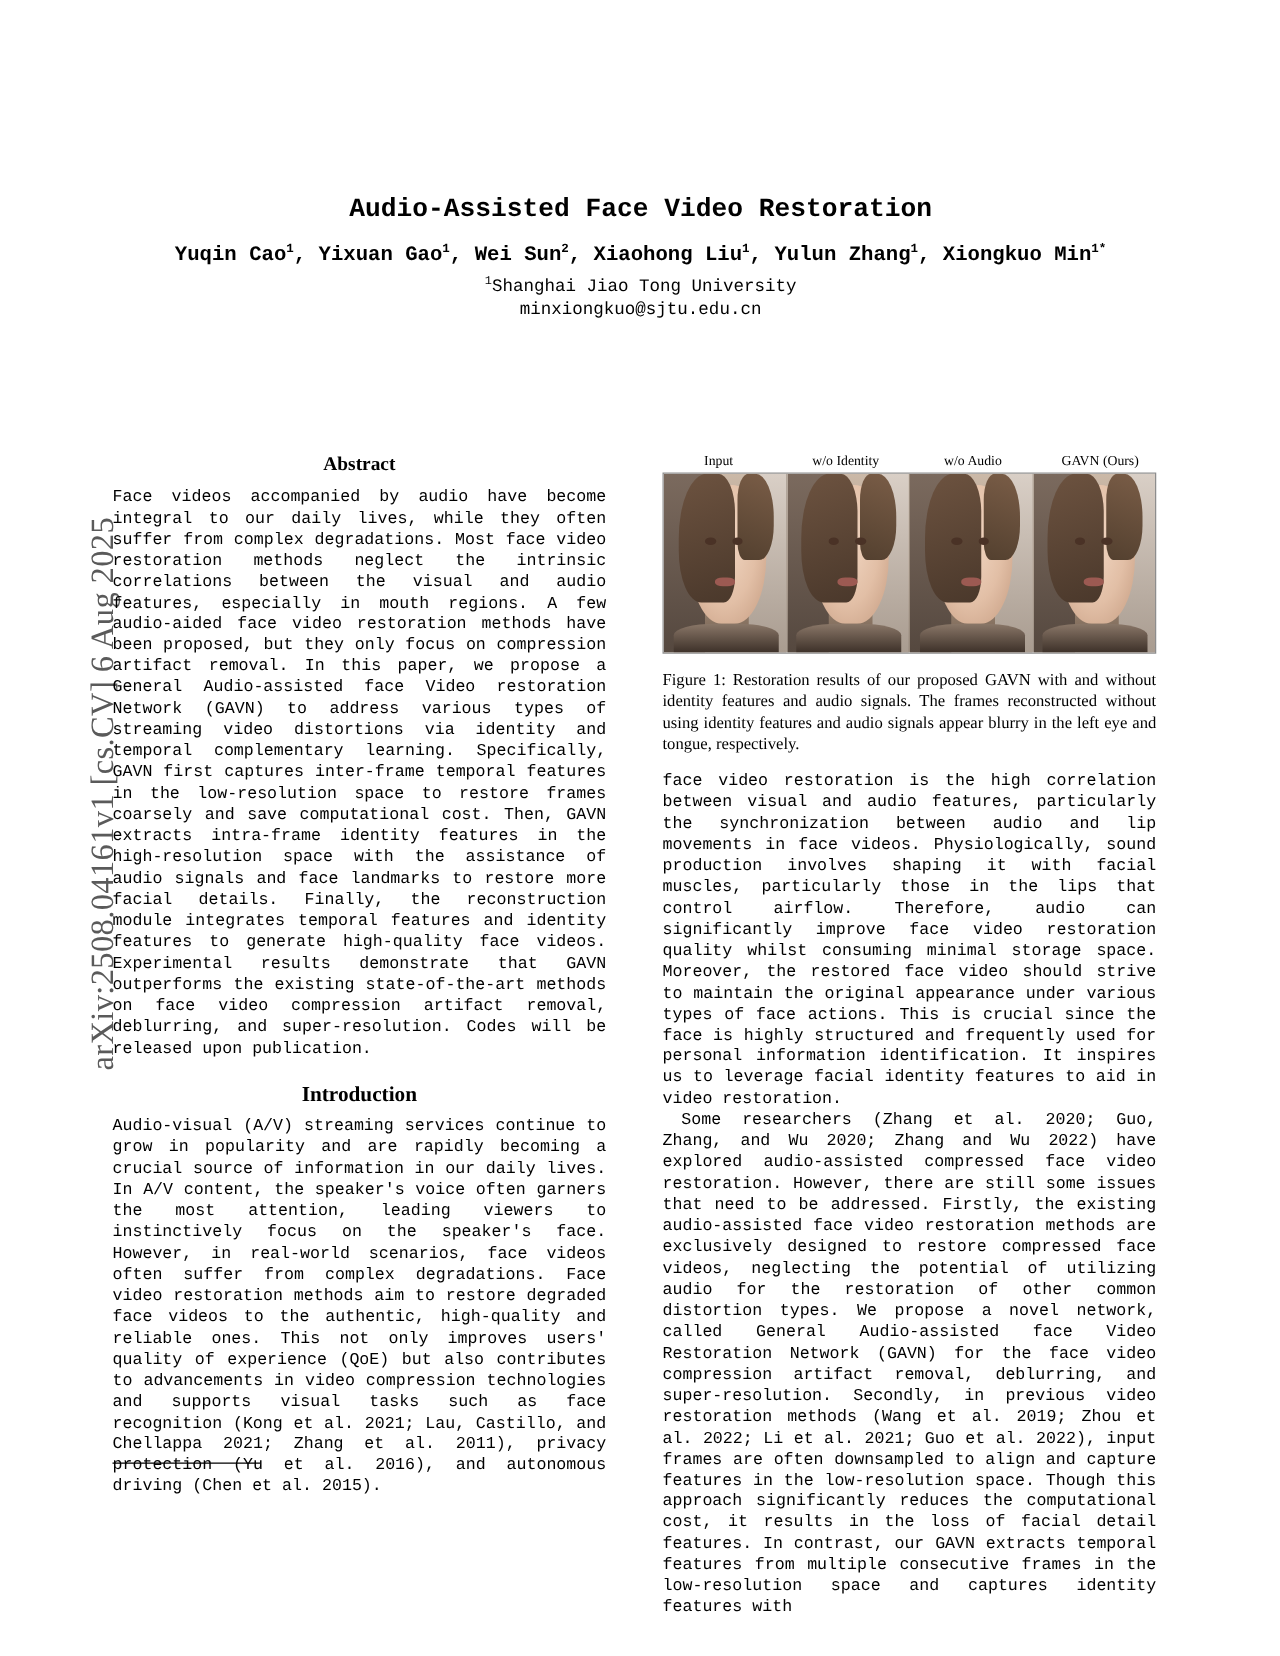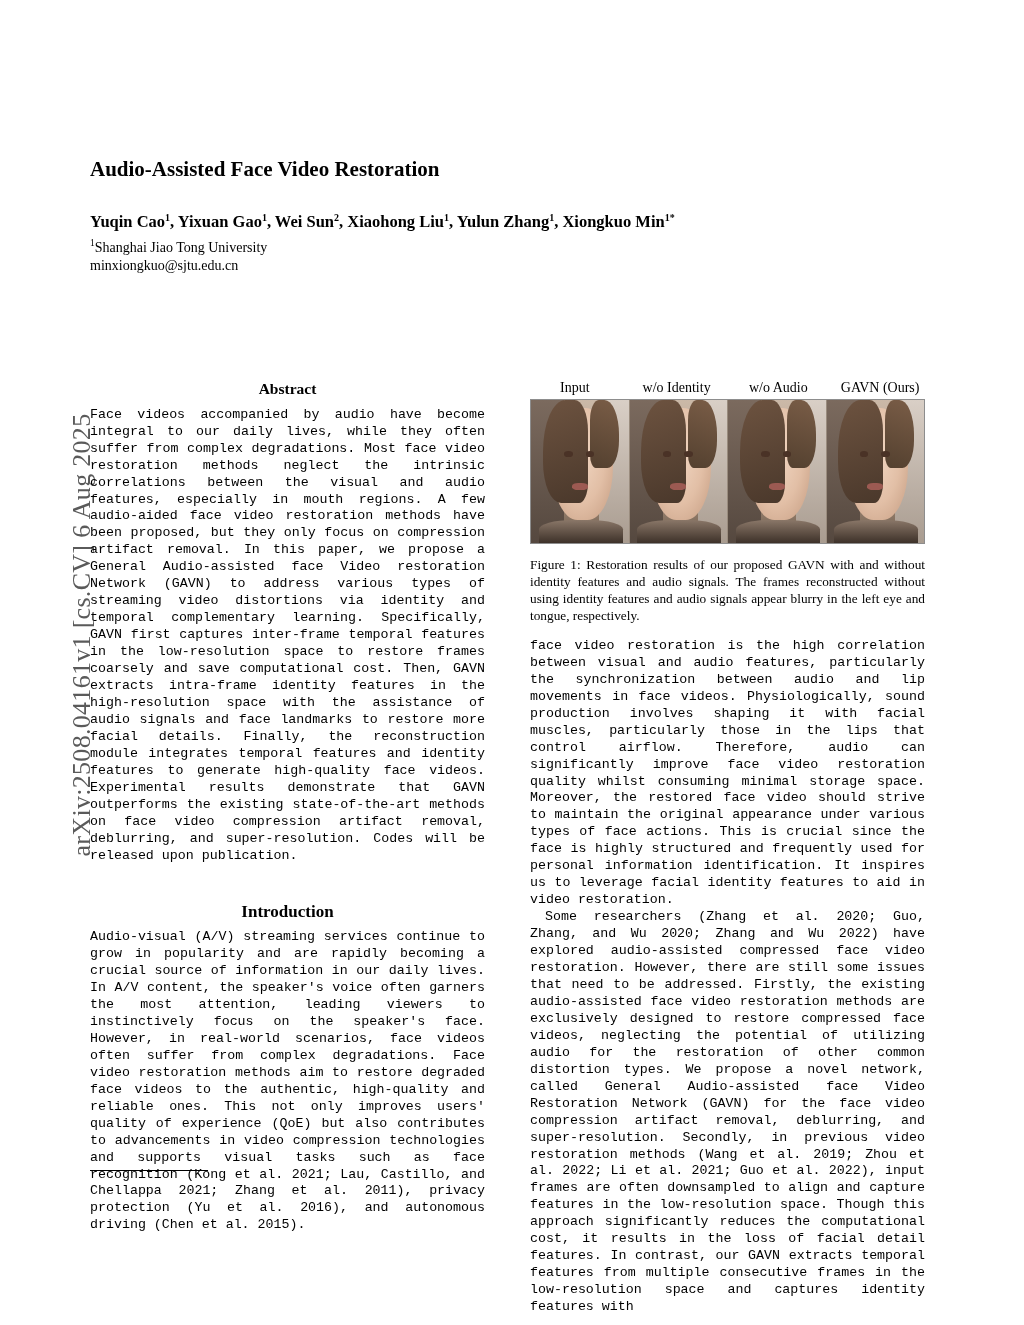--- a/index.html
+++ b/index.html
@@ -38,83 +38,85 @@
     top: 0;
     width: 1024px;
     height: 1325px;
   }
 
   .title-block {
     position: absolute;
     left: 90px;
     top: 155px;
     width: 845px;
+    text-align: center;
+    font-family: Liberation Mono, monospace;
   }
   .paper-title {
     font-size: 21px;
     font-weight: bold;
     line-height: 1.36;
     margin: 0;
   }
   .authors {
     font-size: 16.5px;
     font-weight: bold;
-    margin-top: 26px;
+    margin-top: 8px;
     line-height: 1.4;
   }
   .authors sup { font-weight: bold; font-size: 10px; }
   .affil {
     font-size: 14px;
     margin-top: 4px;
     line-height: 1.32;
   }
   .affil sup { font-size: 9.5px; }
   .email {
     font-size: 14px;
     line-height: 1.32;
   }
 
   
   .col {
     position: absolute;
-    top: 379px;
+    top: 362px;
     width: 395px;
     font-size: 13.3px;
     line-height: 1.275;
     text-align: justify;
   }
   .col-left { left: 90px; }
   .col-right { left: 530px; }
 
   .sec-head {
     text-align: center;
     font-size: 15.5px;
     font-weight: bold;
     margin: 0 0 8px 0;
   }
   .sec-head.intro {
     font-size: 17px;
-    margin-top: 37px;
+    margin-top: 18px;
     margin-bottom: 6px;
   }
   p.body {
     margin: 0 0 0 0;
     text-indent: 0;
     font-family: Liberation Mono, monospace;
   }
   p.body + p.body { text-indent: 15px; }
 
   
   .figure {
     width: 395px;
   }
   .fig-labels {
     display: flex;
     width: 100%;
-    font-size: 14px;
+    font-size: 11px;
     margin-bottom: 2px;
     gap: 12px;
   }
   .fig-labels span {
     flex: 1 1 25%;
     text-align: center;
   }
   .fig-img {
     width: 395px;
     height: 145px;

